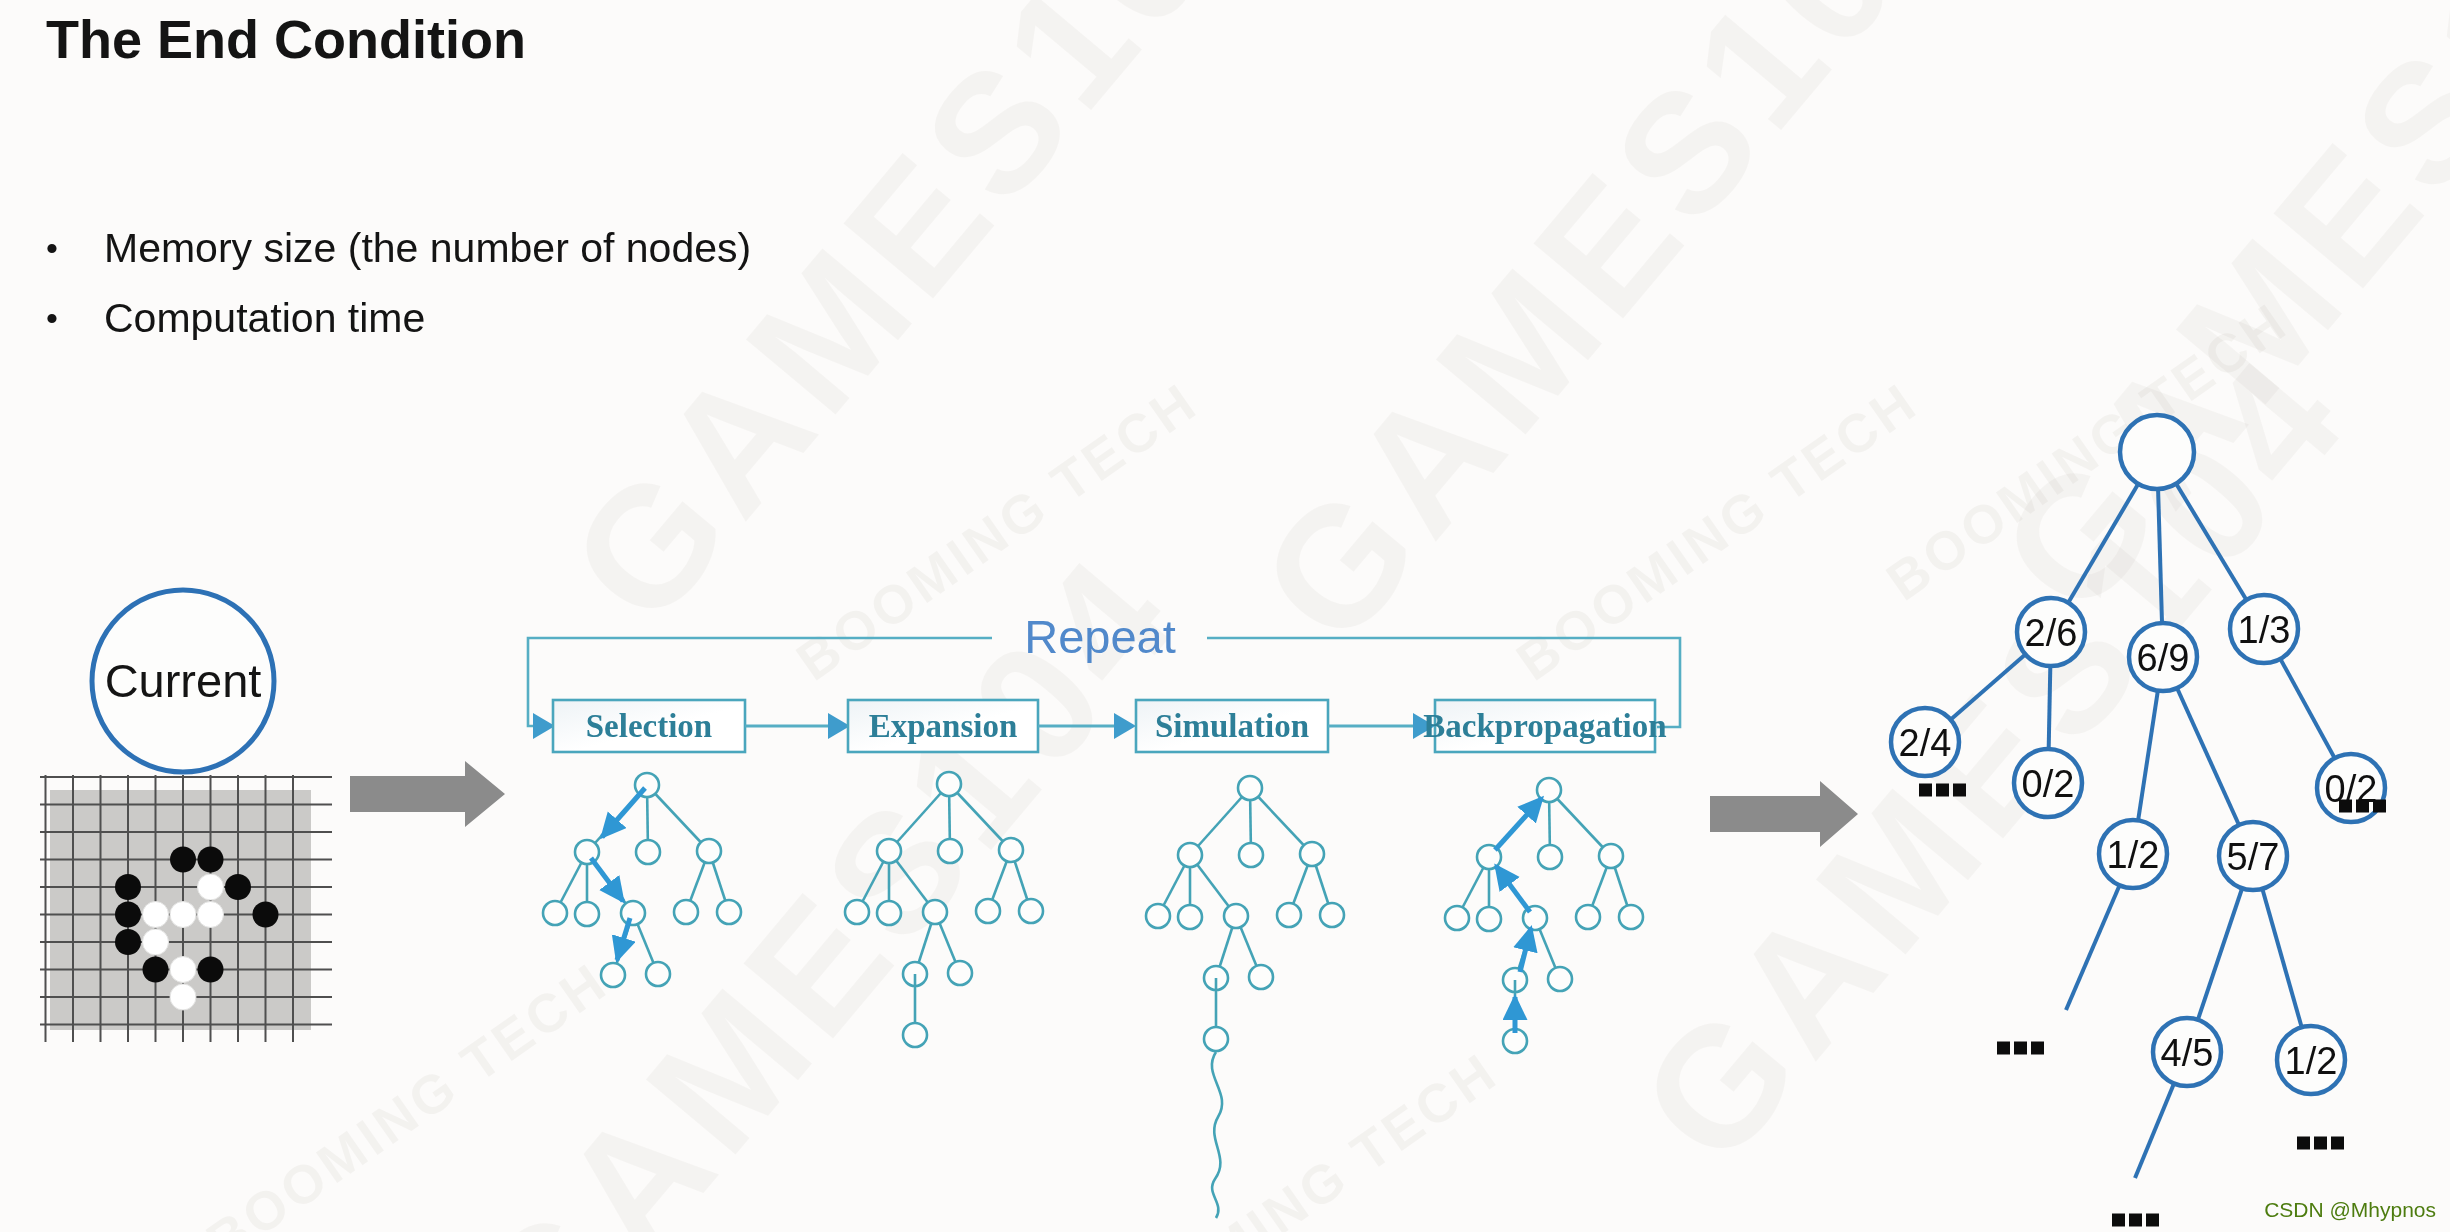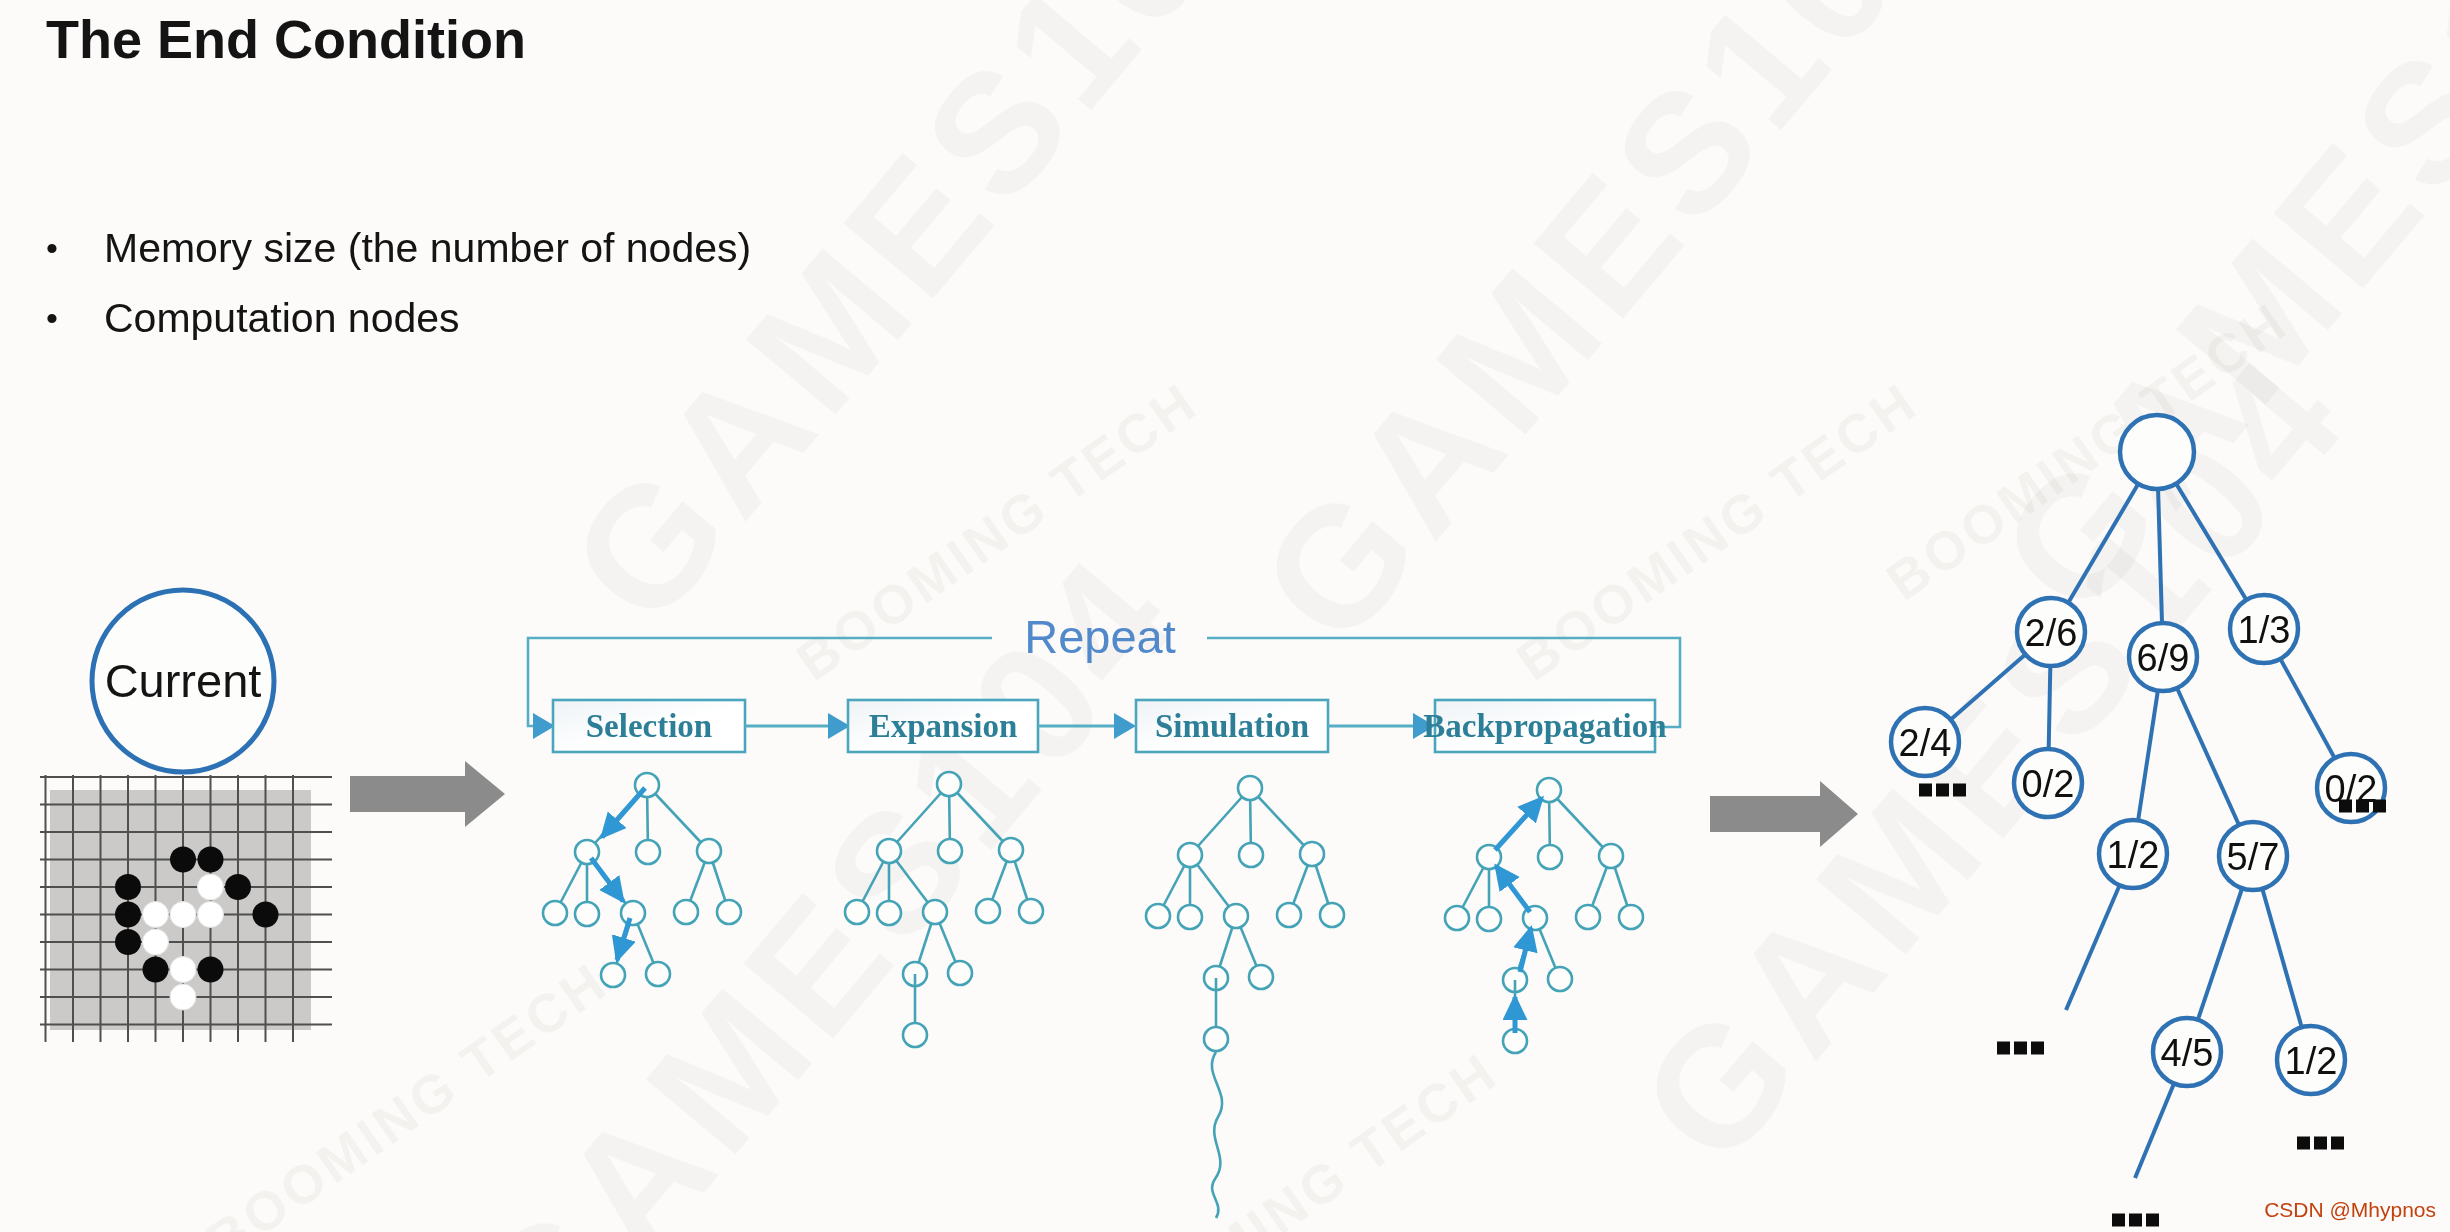--- a/index.html
+++ b/index.html
@@ -10,21 +10,21 @@
   .abs{position:absolute;}
   .title{left:46px;top:8px;font-size:54px;font-weight:700;letter-spacing:0px;}
   .section-heading{left:46px;top:160px;font-size:43px;font-weight:700;}
   .bullets{left:46px;top:222px;font-size:41px;}
   .bullet-row{display:flex;align-items:flex-start;margin-bottom:18px;}
   .bullet-glyph{width:58px;font-size:34px;line-height:52px;}
   .bullet-text{line-height:52px;}
   .wm{position:absolute;color:#8a8272;opacity:0.06;font-weight:700;white-space:nowrap;pointer-events:none;}
   .wm-big{font-size:170px;letter-spacing:10px;transform:rotate(-50deg);}
   .wm-small{font-size:54px;letter-spacing:4px;transform:rotate(-35deg);opacity:0.07;}
-  .credit{right:14px;top:1198px;font-size:21px;color:#c2410c;}
+  .credit{right:14px;top:1198px;font-size:21px;color:#4d7c0f;}
   svg text{font-family:"Liberation Sans",sans-serif;}
   .phase-label{font-family:"Liberation Serif",serif;font-weight:700;font-size:33px;fill:#2d7f98;}
   .repeat-label{font-size:47px;fill:#5189cb;}
   .node-label{font-size:38px;fill:#101010;}
   .current-label{font-size:47px;fill:#141414;}
 </style>
 </head>
 <body>
 
 <div class="stage">
@@ -41,21 +41,21 @@
   <div class="wm wm-small" style="left:1060px;top:1170px;">BOOMING TECH</div>
 
   <div class="abs title">The End Condition</div>
   <div class="abs bullets">
     <div class="bullet-row">
       <span class="bullet-glyph">•</span>
       <span class="bullet-text">Memory size (the number of nodes)</span>
     </div>
     <div class="bullet-row">
       <span class="bullet-glyph">•</span>
-      <span class="bullet-text">Computation nodes</span>
+      <span class="bullet-text">Computation time</span>
     </div>
   </div>
 
   <svg class="abs" style="left:0;top:0;" width="2450" height="1232" viewBox="0 0 2450 1232">
     <defs>
       <linearGradient id="boxGrad" x1="0" y1="0" x2="1" y2="1">
         <stop offset="0" stop-color="#eef3f6"></stop>
         <stop offset="0.55" stop-color="#ffffff"></stop>
       </linearGradient>
       <marker id="arrowBlue" markerWidth="6" markerHeight="6" refX="4.6" refY="2.5" orient="auto">

